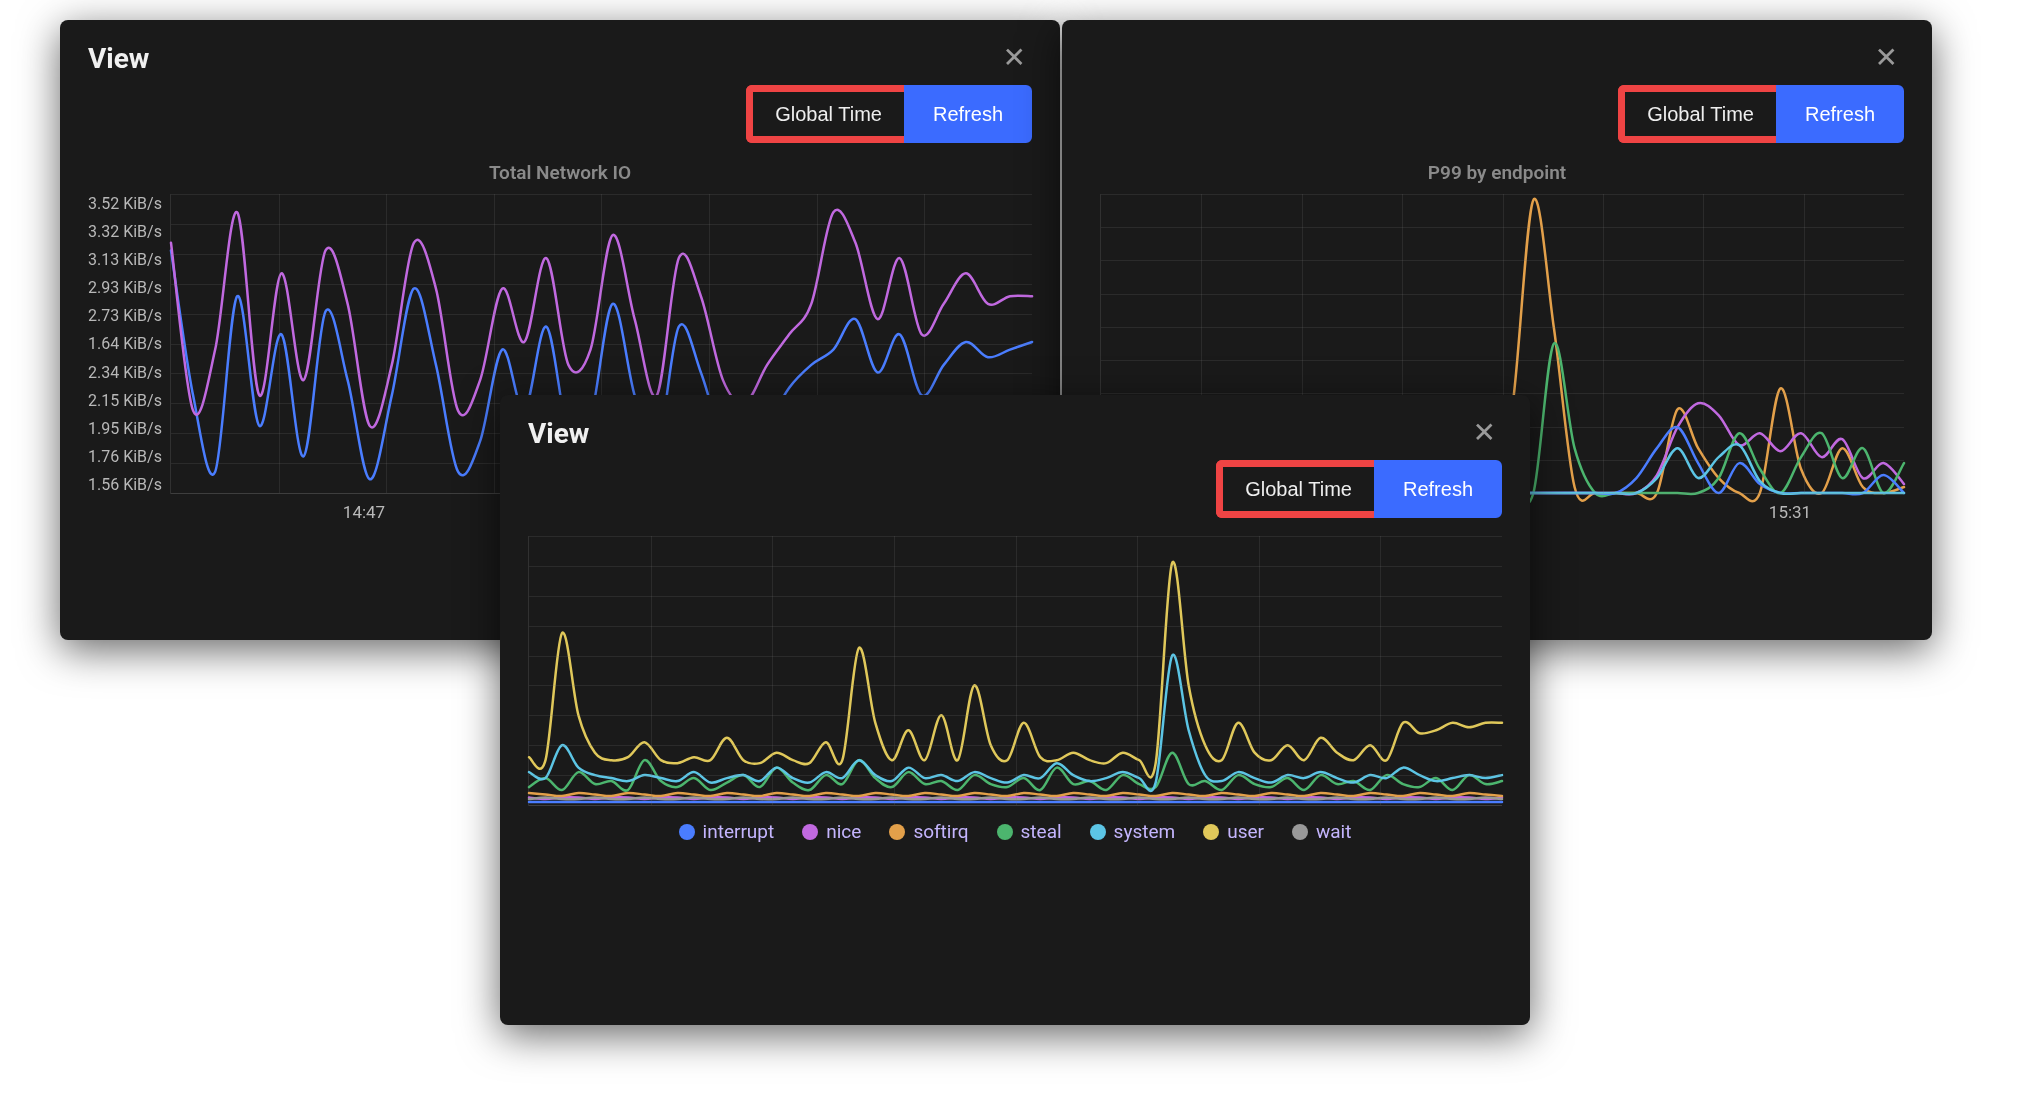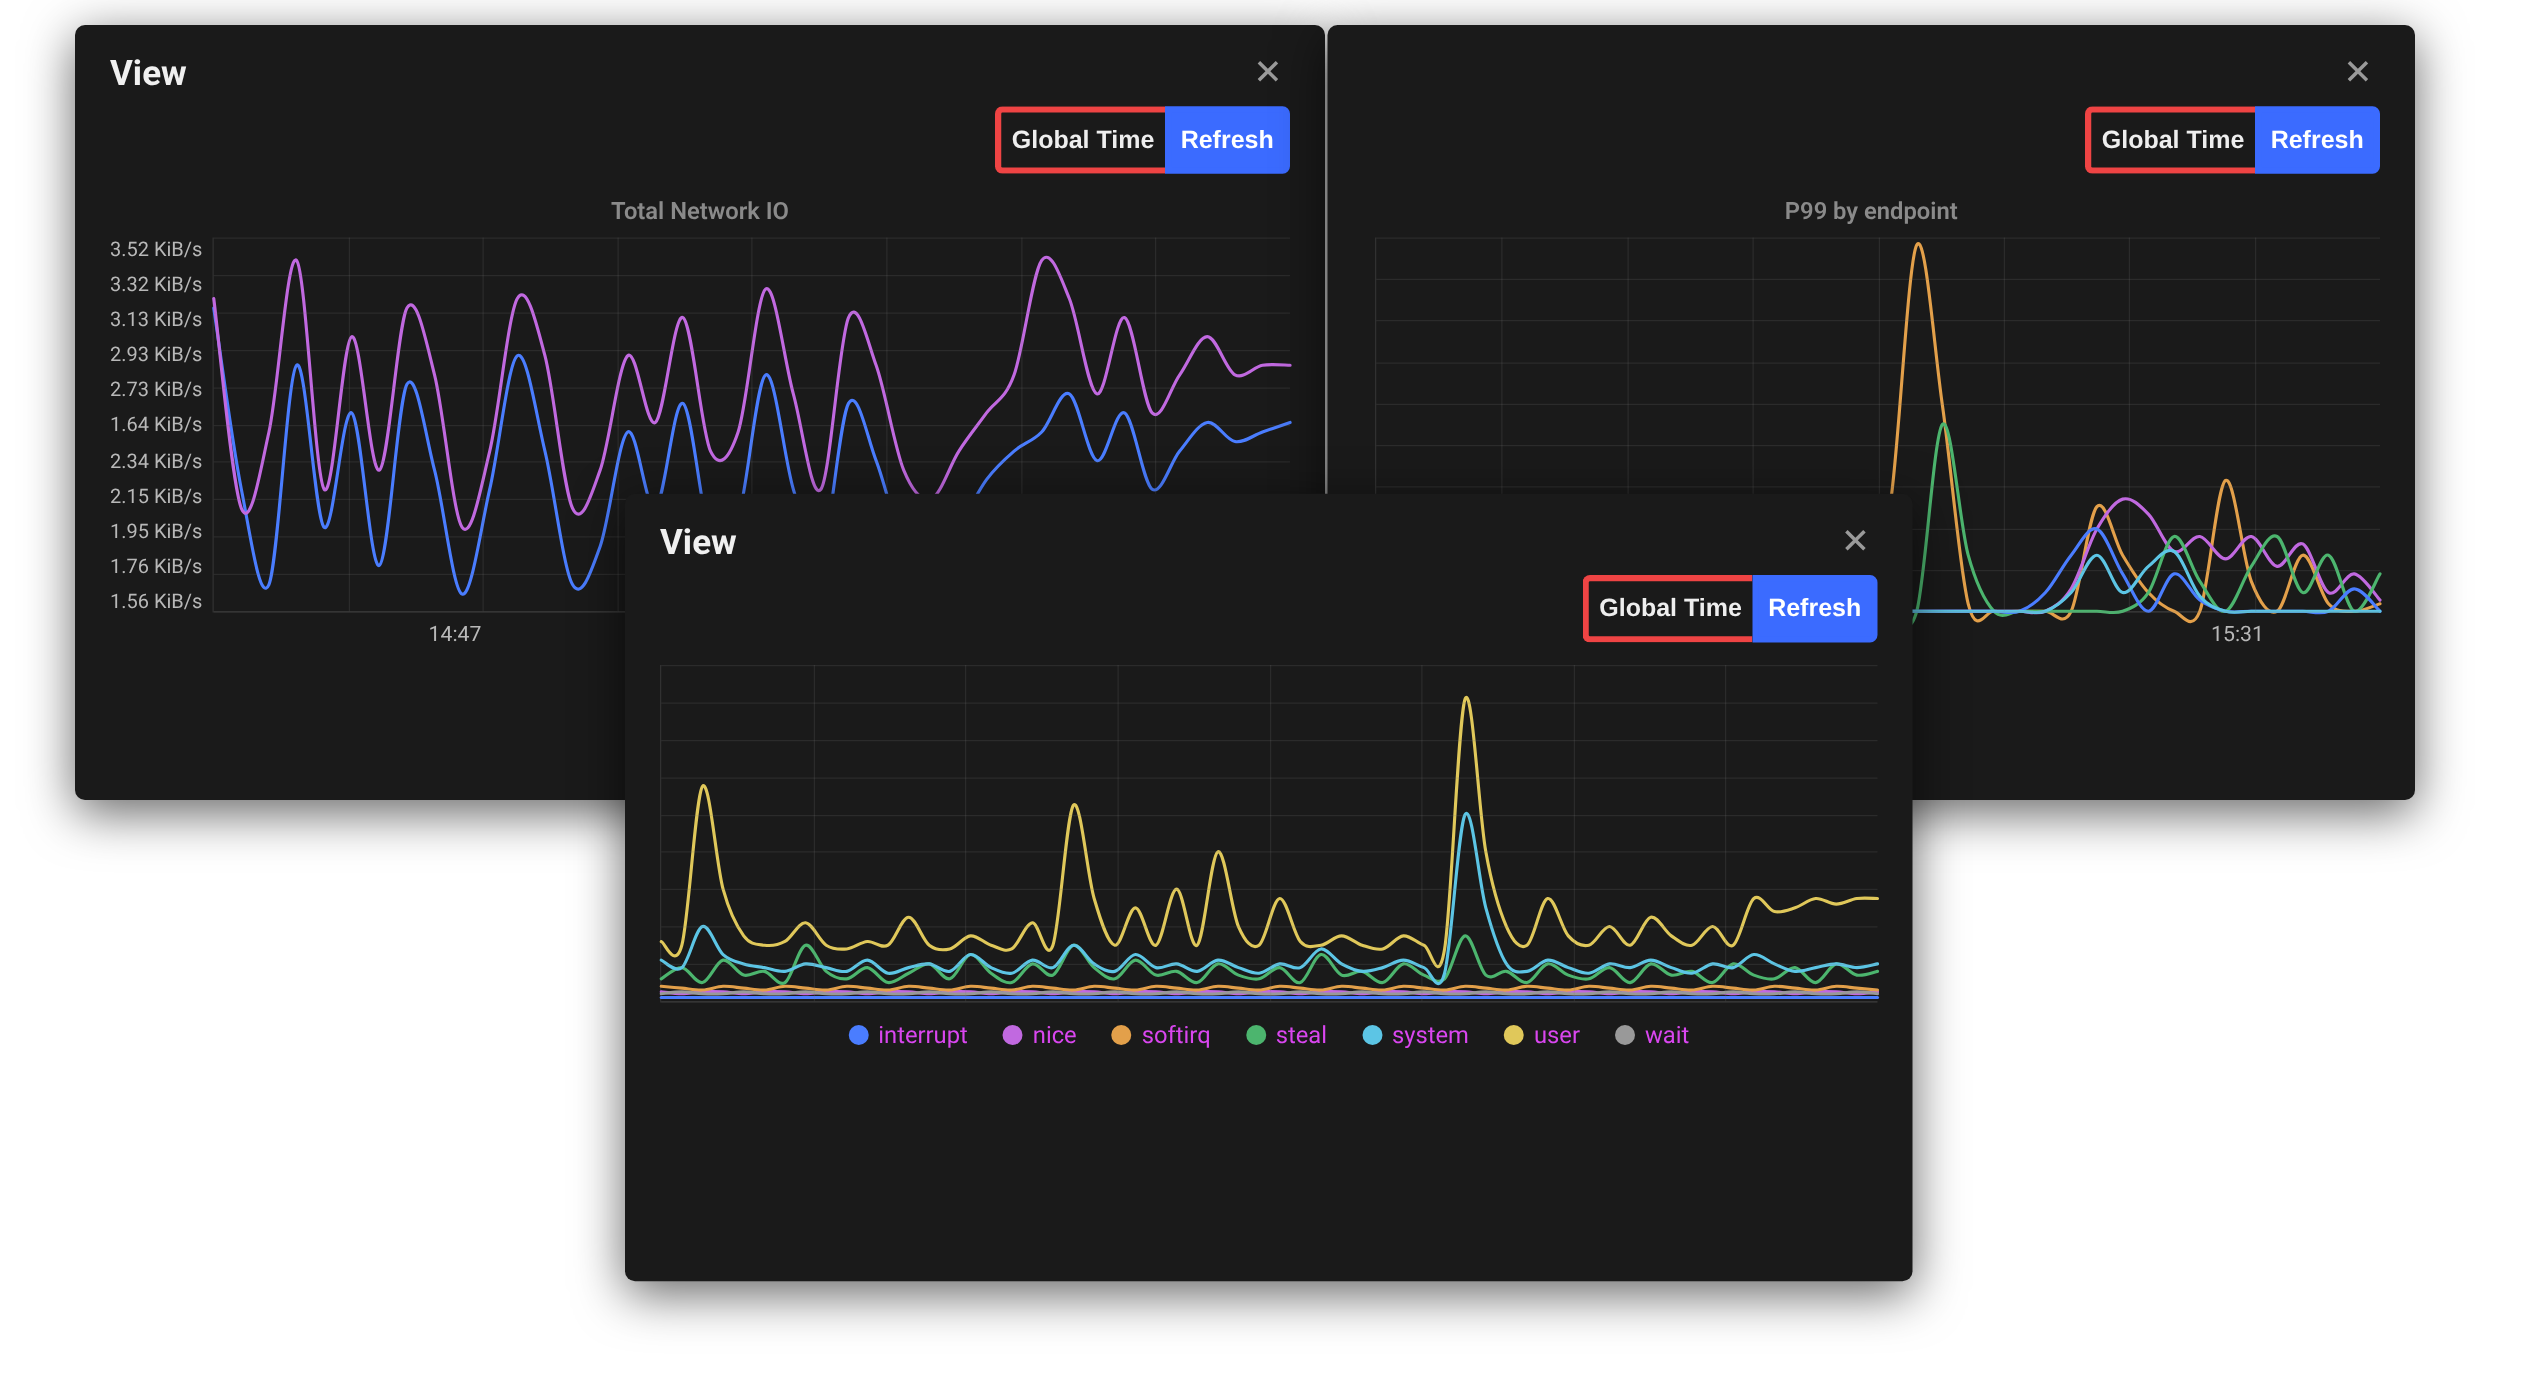--- a/index.html
+++ b/index.html
@@ -39,23 +39,23 @@
     padding: 2px 6px;
   }
   .toolbar {
     display: flex;
     justify-content: flex-end;
     gap: 0;
     margin-bottom: 18px;
   }
   .btn {
     font-size: 20px;
-    font-weight: 700;
-    padding: 10px 8px;
-    border: 5px solid #ef4444;
+    font-weight: 400;
+    padding: 10px 22px;
+    border: 7px solid #ef4444;
     background: #1a1a1a;
     color: #eee;
     cursor: pointer;
     line-height: 1.2;
   }
   .btn-secondary {
     border-radius: 6px 0 0 6px;
     border-right: none;
   }
   .btn-primary {
@@ -104,21 +104,21 @@
     justify-content: space-between;
   }
   .xaxis span { flex:1; text-align:center; }
   .legend {
     display:flex;
     flex-wrap:wrap;
     justify-content:center;
     gap: 14px 28px;
     margin-top: 14px;
     font-size: 19px;
-    color: #d946ef;
+    color: #c4b5fd;
   }
   .legend-item { display:flex; align-items:center; gap:8px; }
   .legend-dot { width:16px; height:16px; border-radius:50%; display:inline-block; }
   svg.lines { position:absolute; top:0; left:0; width:100%; height:100%; overflow:visible; }
   svg.lines path { fill:none; stroke-width:2.5; stroke-linecap:round; stroke-linejoin:round; }
 </style>
 </head>
 <body>
 
 <div class="panel" style="left:60px; top:20px; width:1000px; height:620px;">

